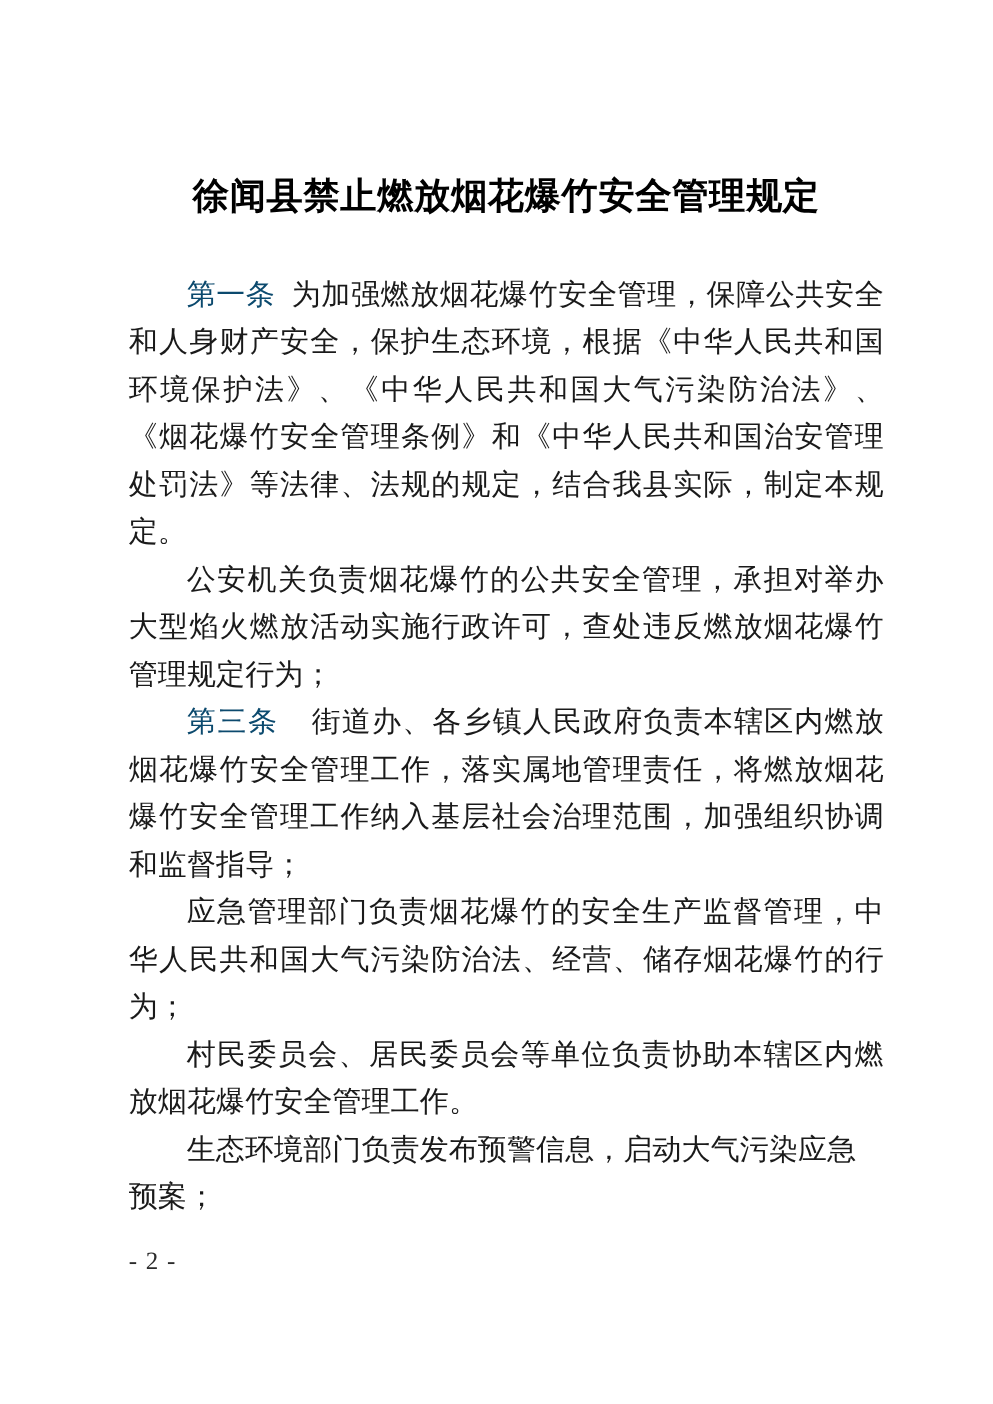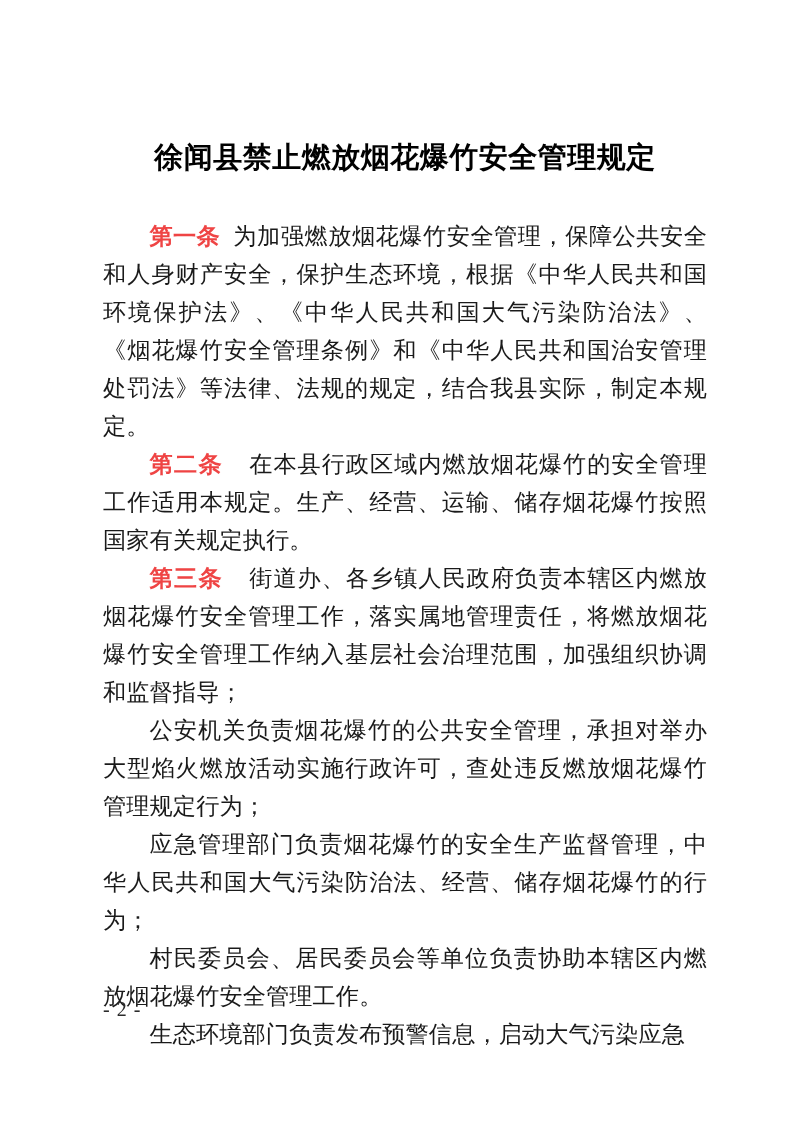--- a/index.html
+++ b/index.html
@@ -58,22 +58,22 @@
     text-justify: inter-ideograph;
     text-indent: 2em;
     font-family: "Liberation Serif", "DejaVu Serif", serif;
     color: #1a1a1a;
     letter-spacing: 0.1px;
   }
   p.para:last-child {
     text-align: left;
   }
   .art-label {
-    font-weight: bold;
-    color: #ef4444;
+    font-weight: normal;
+    color: #0c4a6e;
     letter-spacing: 0.5px;
   }
   .gap-sm { letter-spacing: 0; }
   .gap-sm::after {
     content: "";
     display: inline-block;
     width: 0.55em;
   }
   .gap-lg::after {
     content: "";
@@ -101,29 +101,26 @@
   <div class="content">
 
     <h1 class="doc-title">徐闻县禁止燃放烟花爆竹安全管理规定</h1>
 
     <div class="body-block">
 
       <p class="para">
         <span class="art-label gap-sm">第一条</span><span>为加强燃放烟花爆竹安全管理，保障公共安全和人身财产安全，保护生态环境，根据《中华人民共和国环境保护法》、《中华人民共和国大气污染防治法》、《烟花爆竹安全管理条例》和《中华人民共和国治安管理处罚法》等法律、法规的规定，结合我县实际，制定本规定。</span>
       </p>
 
-      <p class="para">
-        <span class="art-label gap-lg">第二条</span><span>在本县行政区域内燃放烟花爆竹的安全管理工作适用本规定。生产、经营、运输、储存烟花爆竹按照国家有关规定执行。</span>
-      </p>
+
+      <p class="para">公安机关负责烟花爆竹的公共安全管理，承担对举办大型焰火燃放活动实施行政许可，查处违反燃放烟花爆竹管理规定行为；</p>
 
       <p class="para">
         <span class="art-label gap-lg">第三条</span><span>街道办、各乡镇人民政府负责本辖区内燃放烟花爆竹安全管理工作，落实属地管理责任，将燃放烟花爆竹安全管理工作纳入基层社会治理范围，加强组织协调和监督指导；</span>
       </p>
-
-      <p class="para">公安机关负责烟花爆竹的公共安全管理，承担对举办大型焰火燃放活动实施行政许可，查处违反燃放烟花爆竹管理规定行为；</p>
 
       <p class="para">应急管理部门负责烟花爆竹的安全生产监督管理，中华人民共和国大气污染防治法、经营、储存烟花爆竹的行为；</p>
 
       <p class="para">村民委员会、居民委员会等单位负责协助本辖区内燃放烟花爆竹安全管理工作。</p>
 
       <p class="para">生态环境部门负责发布预警信息，启动大气污染应急预案；</p>
 
     </div>
 
   </div>

